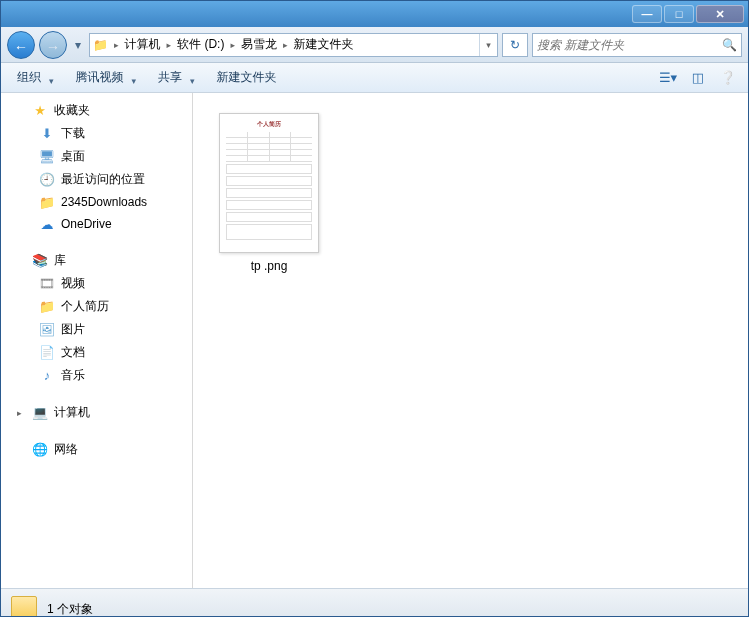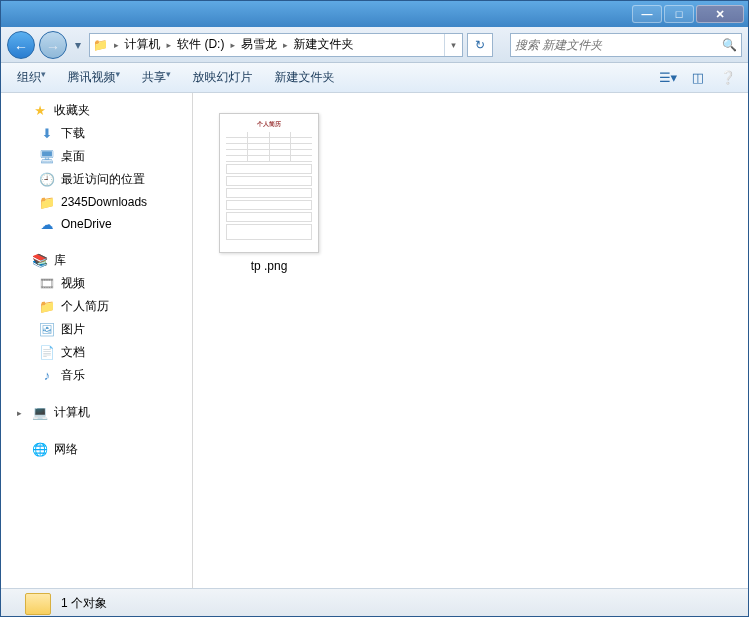--- a/index.html
+++ b/index.html
@@ -13,26 +13,26 @@
 .navbar { height: 36px; background: linear-gradient(#e9f0f8, #d8e4f0); border-bottom: 1px solid #b8c8d8; display: flex; align-items: center; padding: 0 6px; gap: 4px; }
 .navbtn { width: 28px; height: 28px; border-radius: 50%; background: linear-gradient(#5bb0f0, #2a7dd0); border: 1px solid #2a6aa8; display: flex; align-items: center; justify-content: center; color: #fff; font-size: 14px; cursor: pointer; }
 .navbtn.fwd { background: linear-gradient(#bcd8ee, #8fb8d8); color: #e0e8f0; }
 .navdrop { width: 14px; height: 14px; display: flex; align-items: center; justify-content: center; color: #4a6a8a; cursor: pointer; }
 .addressbar { flex: 1; height: 24px; background: #fff; border: 1px solid #9ab4ce; display: flex; align-items: center; }
 .addr-icon { width: 22px; display: flex; align-items: center; justify-content: center; }
 .crumb { padding: 0 4px; height: 100%; display: flex; align-items: center; cursor: pointer; }
 .crumb-sep { color: #666; padding: 0 2px; cursor: pointer; font-size: 9px; }
 .addr-drop { width: 18px; height: 100%; border-left: 1px solid #cad8e6; display: flex; align-items: center; justify-content: center; color: #666; cursor: pointer; font-size: 9px; }
 .refresh { width: 26px; height: 24px; background: #fff; border: 1px solid #9ab4ce; display: flex; align-items: center; justify-content: center; color: #2a6aa8; cursor: pointer; }
-.searchbox { width: 232px; height: 24px; background: #fff; border: 1px solid #9ab4ce; display: flex; align-items: center; padding: 0 4px; margin-left: 13px; }
+.searchbox { width: 210px; height: 24px; background: #fff; border: 1px solid #9ab4ce; display: flex; align-items: center; padding: 0 4px; }
 .searchbox input { flex: 1; border: none; outline: none; font-size: 12px; color: #888; font-style: italic; }
 .searchbox .sicon { color: #2a6aa8; cursor: pointer; }
 
 .toolbar { height: 30px; background: linear-gradient(#f4f8fc, #e0ecf8); border-bottom: 1px solid #c8d4e0; display: flex; align-items: center; padding: 0 8px; gap: 6px; }
-.tbtn { padding: 4px 8px; display: flex; align-items: flex-start; gap: 0; cursor: pointer; border-radius: 2px; color: #1a3a5a; }
+.tbtn { padding: 4px 8px; display: flex; align-items: flex-end; gap: 8px; cursor: pointer; border-radius: 2px; color: #1a3a5a; }
 .tbtn .drop { font-size: 9px; color: #4a6a8a; }
 .tspacer { flex: 1; }
 .tico { width: 24px; height: 22px; display: flex; align-items: center; justify-content: center; cursor: pointer; color: #2a6aa8; font-size: 13px; }
 
 .body { display: flex; height: 495px; }
 .sidebar { width: 192px; background: #fff; border-right: 1px solid #d8d8d8; overflow-y: auto; padding: 6px 0; }
 .sgroup { margin-bottom: 14px; }
 .shdr { display: flex; align-items: center; padding: 3px 8px 3px 16px; gap: 6px; cursor: pointer; }
 .shdr .tri { width: 9px; font-size: 9px; color: #666; }
 .sico { width: 16px; height: 16px; display: flex; align-items: center; justify-content: center; font-size: 13px; }
@@ -41,21 +41,21 @@
 .content { flex: 1; background: #fff; padding: 16px; display: flex; flex-wrap: wrap; align-content: flex-start; gap: 20px; }
 .fileitem { width: 120px; display: flex; flex-direction: column; align-items: center; gap: 6px; cursor: pointer; padding: 4px; }
 .thumb { width: 100px; height: 140px; background: #fff; border: 1px solid #ccc; box-shadow: 1px 1px 3px rgba(0,0,0,0.15); padding: 6px; display: flex; flex-direction: column; font-size: 5px; color: #888; }
 .thumb-title { text-align: center; font-weight: bold; color: #a04040; font-size: 6px; margin-bottom: 3px; }
 .thumb-row { display: flex; border-bottom: 0.5px solid #ddd; height: 6px; }
 .thumb-cell { border-right: 0.5px solid #ddd; flex: 1; }
 .thumb-cell:last-child { border-right: none; }
 .thumb-block { border: 0.5px solid #ddd; height: 10px; margin-top: 2px; }
 .flabel { font-size: 12px; text-align: center; }
 
-.statusbar { height: 30px; background: linear-gradient(#f0f4f8, #e0e8f0); border-top: 1px solid #c8d4e0; display: flex; align-items: center; padding: 0 24px; gap: 10px; }
+.statusbar { height: 30px; background: linear-gradient(#f0f4f8, #e0e8f0); border-top: 1px solid #c8d4e0; display: flex; align-items: flex-end; padding: 0 10px; gap: 10px; }
 .sfolder { width: 26px; height: 22px; background: linear-gradient(#ffe9a8, #f8d060); border-radius: 2px; border: 1px solid #d8b040; }
 
 .star { color: #f8c030; }
 .folder-i { color: #f8c850; }
 .dl-i { color: #4a90d0; }
 .desk-i { color: #5a9ad0; }
 .recent-i { color: #888; }
 .cloud-i { color: #2a7dd0; }
 .lib-i { color: #5a9ad0; }
 .vid-i { color: #888; }
@@ -108,23 +108,20 @@
     </div>
   <div class="tbtn">
       <span>腾讯视频</span>
       <span class="drop">▾</span>
     </div>
   <div class="tbtn">
       <span>共享</span>
       <span class="drop">▾</span>
     </div>
   <div class="tbtn">
-      <span>放映幻灯片</span>
-    </div>
-  <div class="tbtn">
       <span>新建文件夹</span>
     </div>
   <div class="tspacer"></div>
   <div class="tico">☰▾</div>
   <div class="tico">◫</div>
   <div class="tico" style="color:#3a80c8">❔</div>
 </div>
 
 <div class="body">
   <div class="sidebar">

